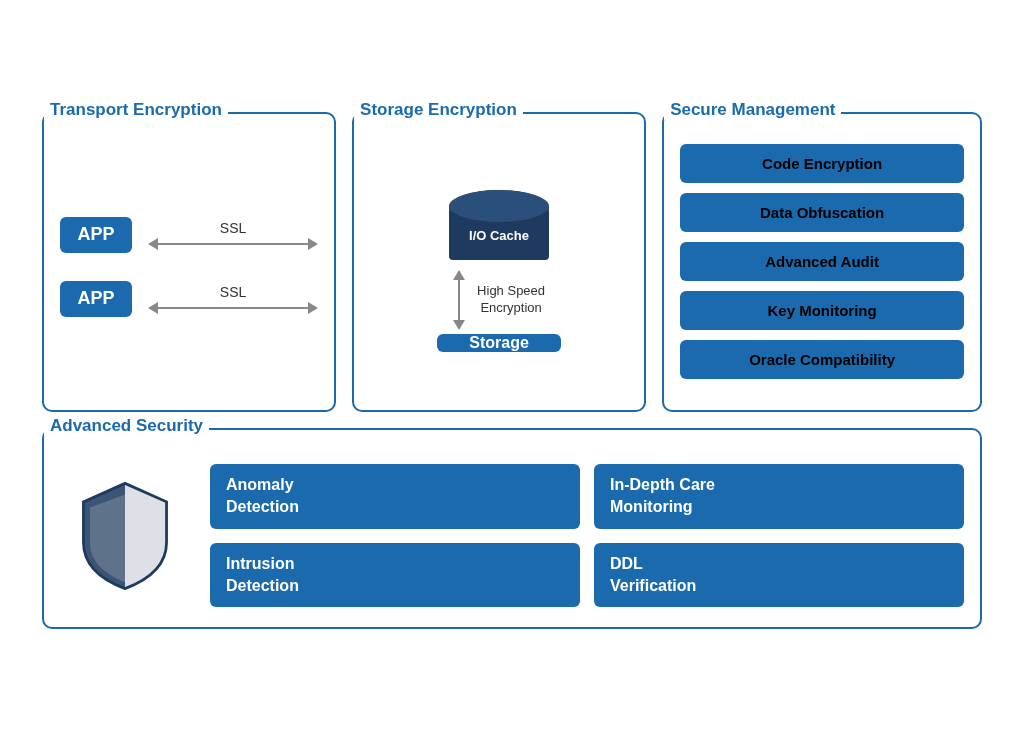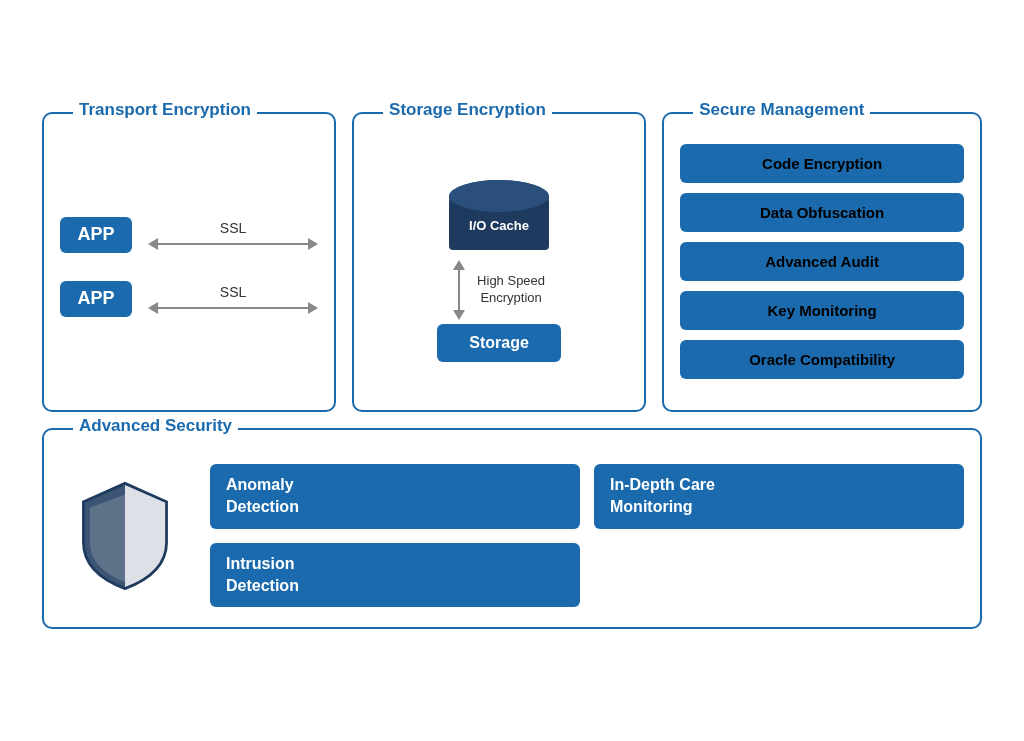--- a/index.html
+++ b/index.html
@@ -25,21 +25,21 @@
     }
     .panel {
       border: 2px solid #1a6aad;
       border-radius: 10px;
       padding: 18px 16px 20px 16px;
       position: relative;
     }
     .panel-title {
       position: absolute;
       top: -14px;
-      left: 29px;
+      left: 0;
       background: #fff;
       padding: 0 6px;
       color: #1a6aad;
       font-size: 17px;
       font-weight: bold;
     }
     
     .transport-panel {
       flex: 1;
       display: flex;
@@ -151,21 +151,21 @@
       font-size: 13px;
       color: #333;
       text-align: center;
       line-height: 1.3;
     }
     .storage-box {
       background: #1a6aad;
       color: #fff;
       font-weight: bold;
       font-size: 16px;
-      padding: 10px 32px;
+      padding: 0 32px;
       border-radius: 6px;
       margin-top: 4px;
     }
     
     .secure-panel {
       flex: 1.1;
       display: flex;
       flex-direction: column;
       gap: 10px;
       padding-top: 30px;
@@ -308,16 +308,17 @@
           <rect x="60" y="0" width="60" height="130" fill="white" opacity="0.85" clip-path="url(#shield-clip)"></rect>
 
           <path d="M60 8 L105 28 L105 72 Q105 105 60 122 Q15 105 15 72 L15 28 Z" fill="none" stroke="#1e3a5f" stroke-width="3"></path>
         </svg>
       </div>
 
       <div class="security-grid">
         <div class="security-box">Anomaly<br>Detection</div>
         <div class="security-box">In-Depth Care<br>Monitoring</div>
         <div class="security-box">Intrusion<br>Detection</div>
+        <div class="security-box">DDL<br>Verification</div>
       </div>
     </div>
   </div>
 </div>
 
 </body></html>

